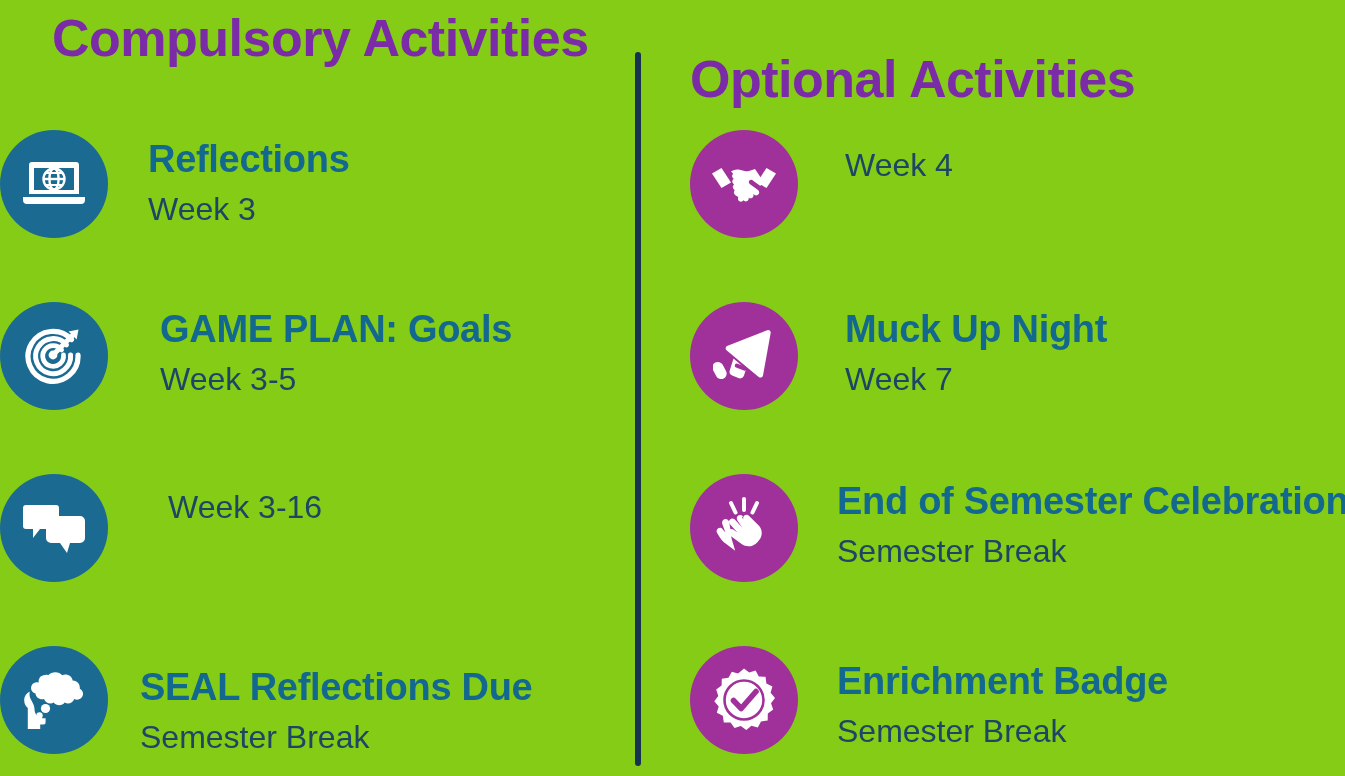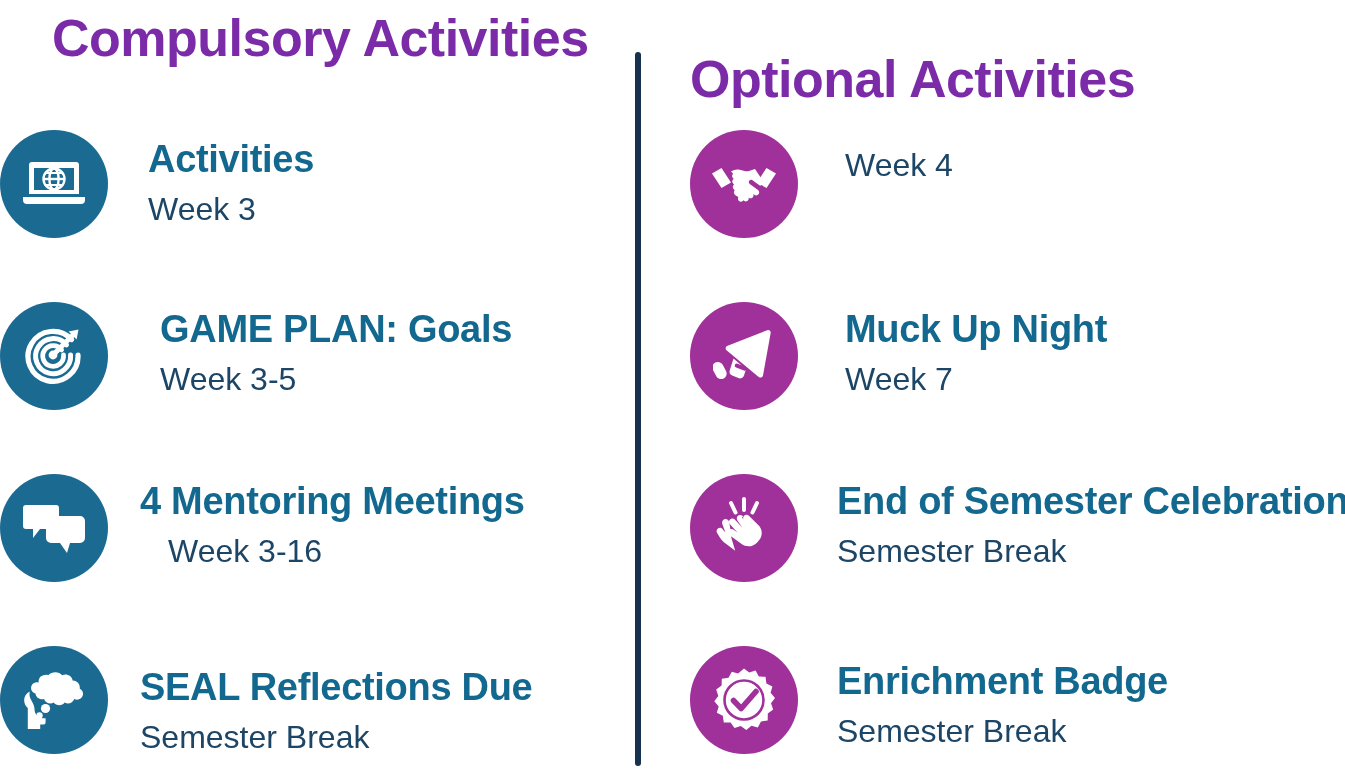--- a/index.html
+++ b/index.html
@@ -11,21 +11,21 @@
     width: 1345px;
     height: 776px;
     overflow: hidden;
     font-family: "Liberation Sans", sans-serif;
     position: relative;
   }
 
   #board {
     position: absolute;
     inset: 0;
-    background: #ffffff;
+    background: #84cc16;
     padding-left: 16px;
   }
 
   
   .col-title {
     position: absolute;
     font-size: 52px;
     font-weight: 700;
     letter-spacing: -0.5px;
     color: #7B2BA8;
@@ -129,21 +129,21 @@
             <path d="M0 37h62v3a4 4 0 0 1-4 4H4a4 4 0 0 1-4-4v-3zm24 0h14v2a1.5 1.5 0 0 1-1.5 1.5h-11A1.5 1.5 0 0 1 24 39v-2z"></path>
             <circle cx="31" cy="19" r="10.5" fill="none" stroke="#ffffff" stroke-width="2.4"></circle>
             <ellipse cx="31" cy="19" rx="4.6" ry="10.5" fill="none" stroke="#ffffff" stroke-width="2.4"></ellipse>
             <line x1="20.5" y1="19" x2="41.5" y2="19" stroke="#ffffff" stroke-width="2.4"></line>
             <line x1="22.3" y1="13" x2="39.7" y2="13" stroke="#ffffff" stroke-width="2"></line>
             <line x1="22.3" y1="25" x2="39.7" y2="25" stroke="#ffffff" stroke-width="2"></line>
           </svg>
         </span>
       </div>
       <div class="row-text">
-        <div class="row-title">Activities</div>
+        <div class="row-title">Reflections</div>
         <div class="row-sub">Week 3</div>
       </div>
     </div>
 
     <div class="row" id="left-row-1">
       <div class="badge">
         <span>
           <svg width="60" height="60" viewBox="0 0 60 60">
             <g fill="none" stroke="#ffffff">
               <path d="M47.5 13.5A25 25 0 1 0 54 29" stroke-width="5.2" stroke-linecap="round"></path>
@@ -165,21 +165,20 @@
     <div class="row" id="left-row-2">
       <div class="badge">
         <span>
           <svg width="62" height="52" viewBox="0 0 62 52" fill="#ffffff">
             <path d="M3 3h30a3 3 0 0 1 3 3v18a3 3 0 0 1-3 3H17l-7 9v-9H3a3 3 0 0 1-3-3V6a3 3 0 0 1 3-3z"></path>
             <path d="M28 14h29a5 5 0 0 1 5 5v17a5 5 0 0 1-5 5H47l-3 10-7-10h-9a5 5 0 0 1-5-5V19a5 5 0 0 1 5-5z"></path>
           </svg>
         </span>
       </div>
       <div class="row-text">
-        <div class="row-title">4 Mentoring Meetings</div>
         <div class="row-sub">Week 3-16</div>
       </div>
     </div>
 
     <div class="row" id="left-row-3">
       <div class="badge">
         <span>
           <svg width="64" height="58" viewBox="0 0 64 58" fill="#ffffff">
             <path d="M26 4.5c3.6-4.2 10.8-4.5 14.2-.2 4.4-2 9.8.6 10.4 5.2 4.8.2 7.8 4 7.2 8.2 3.4 1.6 4.4 6 1.8 8.9-2 2.3-5 2.6-7.3 1.4-1.3 3.9-6 5.6-9.6 3.6-2.6 3.6-8.3 3.6-11 0-3.6 2.1-8.5.3-9.6-3.7-3.9 1.4-8.3-1.3-8.6-5.4-3.8-.9-5.6-5.2-3.6-8.5 1.5-2.5 4.4-3.3 6.9-2.4-.9-4.2 2.3-7.9 6.5-7.7.4-.2.9-.4 2.7 0z"></path>
             <circle cx="23.5" cy="37.5" r="4.6"></circle>

